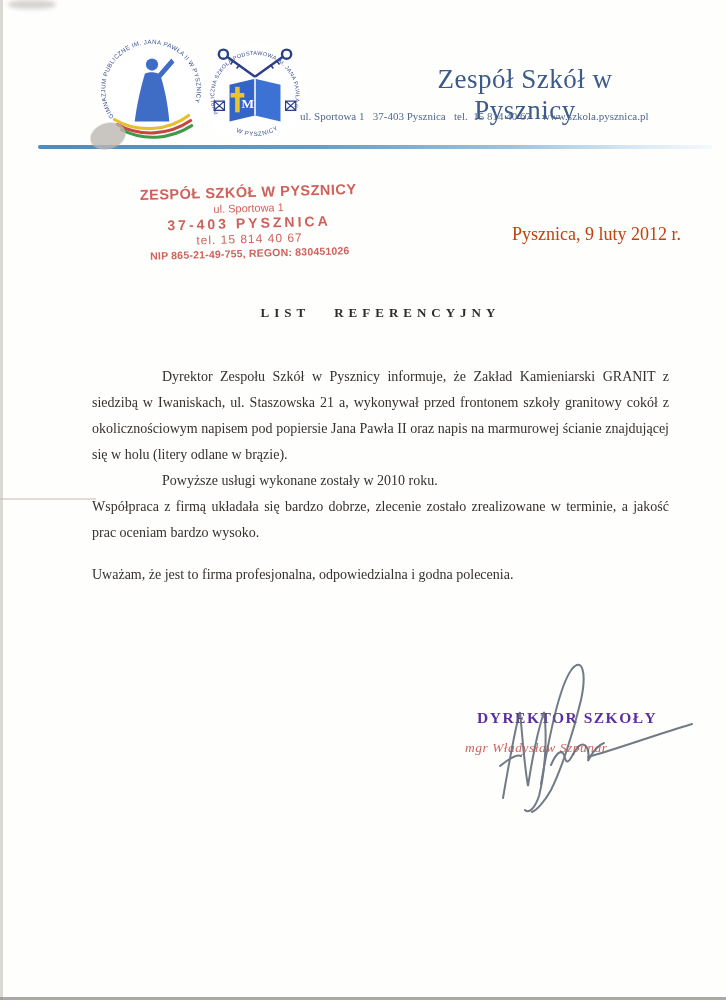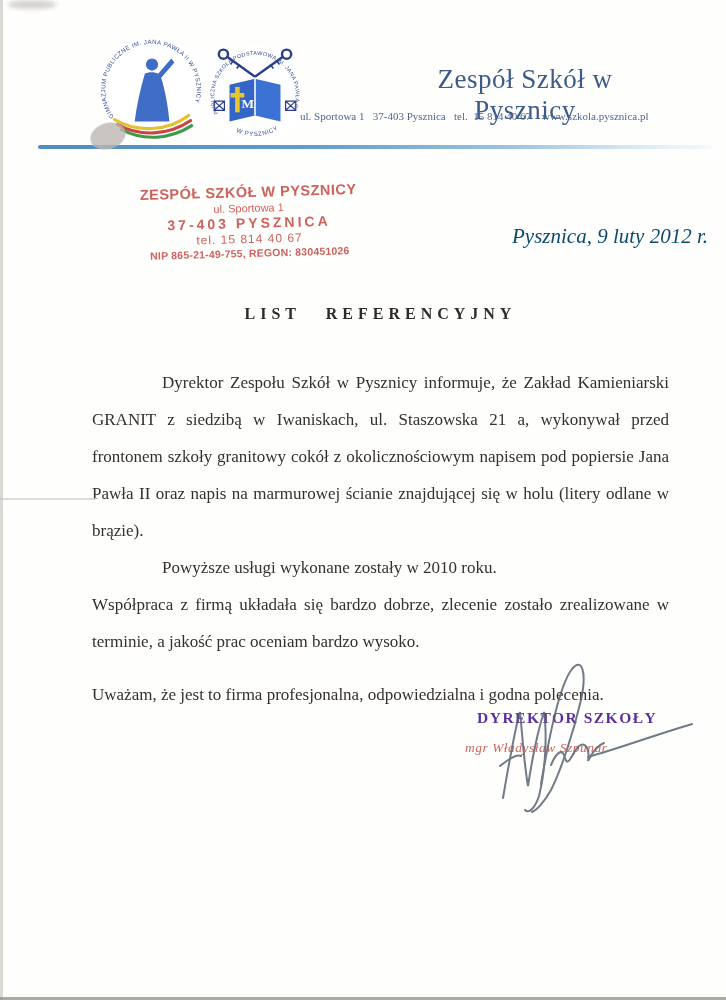--- a/index.html
+++ b/index.html
@@ -36,30 +36,30 @@
     position:absolute;left:126px;top:184px;width:246px;text-align:center;
     color:#c9544e;transform:rotate(-1.6deg);opacity:.92;
     font-family:"Liberation Sans",sans-serif;line-height:1.22;
   }
   .stamp .s1{font-size:14.5px;font-weight:bold;letter-spacing:.5px;}
   .stamp .s2{font-size:11px;}
   .stamp .s3{font-size:14px;font-weight:bold;letter-spacing:3px;}
   .stamp .s4{font-size:12px;letter-spacing:1px;}
   .stamp .s5{font-size:10.5px;font-weight:bold;letter-spacing:.2px;}
 
-  .date-line{position:absolute;left:512px;top:224px;font-size:21px;color:#0c4a6e;font-style:italic;}
+  .date-line{position:absolute;left:512px;top:224px;font-size:18px;color:#c2410c;}
 
   .doc-title{
     position:absolute;left:92px;top:305px;width:577px;text-align:center;
-    font-size:16px;font-weight:bold;letter-spacing:5px;word-spacing:16px;color:#2f2b29;
+    font-size:13px;font-weight:bold;letter-spacing:5px;word-spacing:16px;color:#2f2b29;
   }
 
   .body-text{
     position:absolute;left:92px;top:364px;width:577px;
-    font-size:17px;line-height:37px;text-align:justify;color:#35302d;
+    font-size:14px;line-height:26px;text-align:justify;color:#35302d;
   }
   .body-text p{margin:0;}
   .body-text .indent{text-indent:70px;}
   .body-text .gap{margin-top:16px;}
 
   
   .sig-role{
     position:absolute;left:477px;top:709px;font-family:"Liberation Serif",serif;
     font-size:15.5px;font-weight:bold;letter-spacing:1.5px;color:#4c1d95;opacity:.92;
   }

